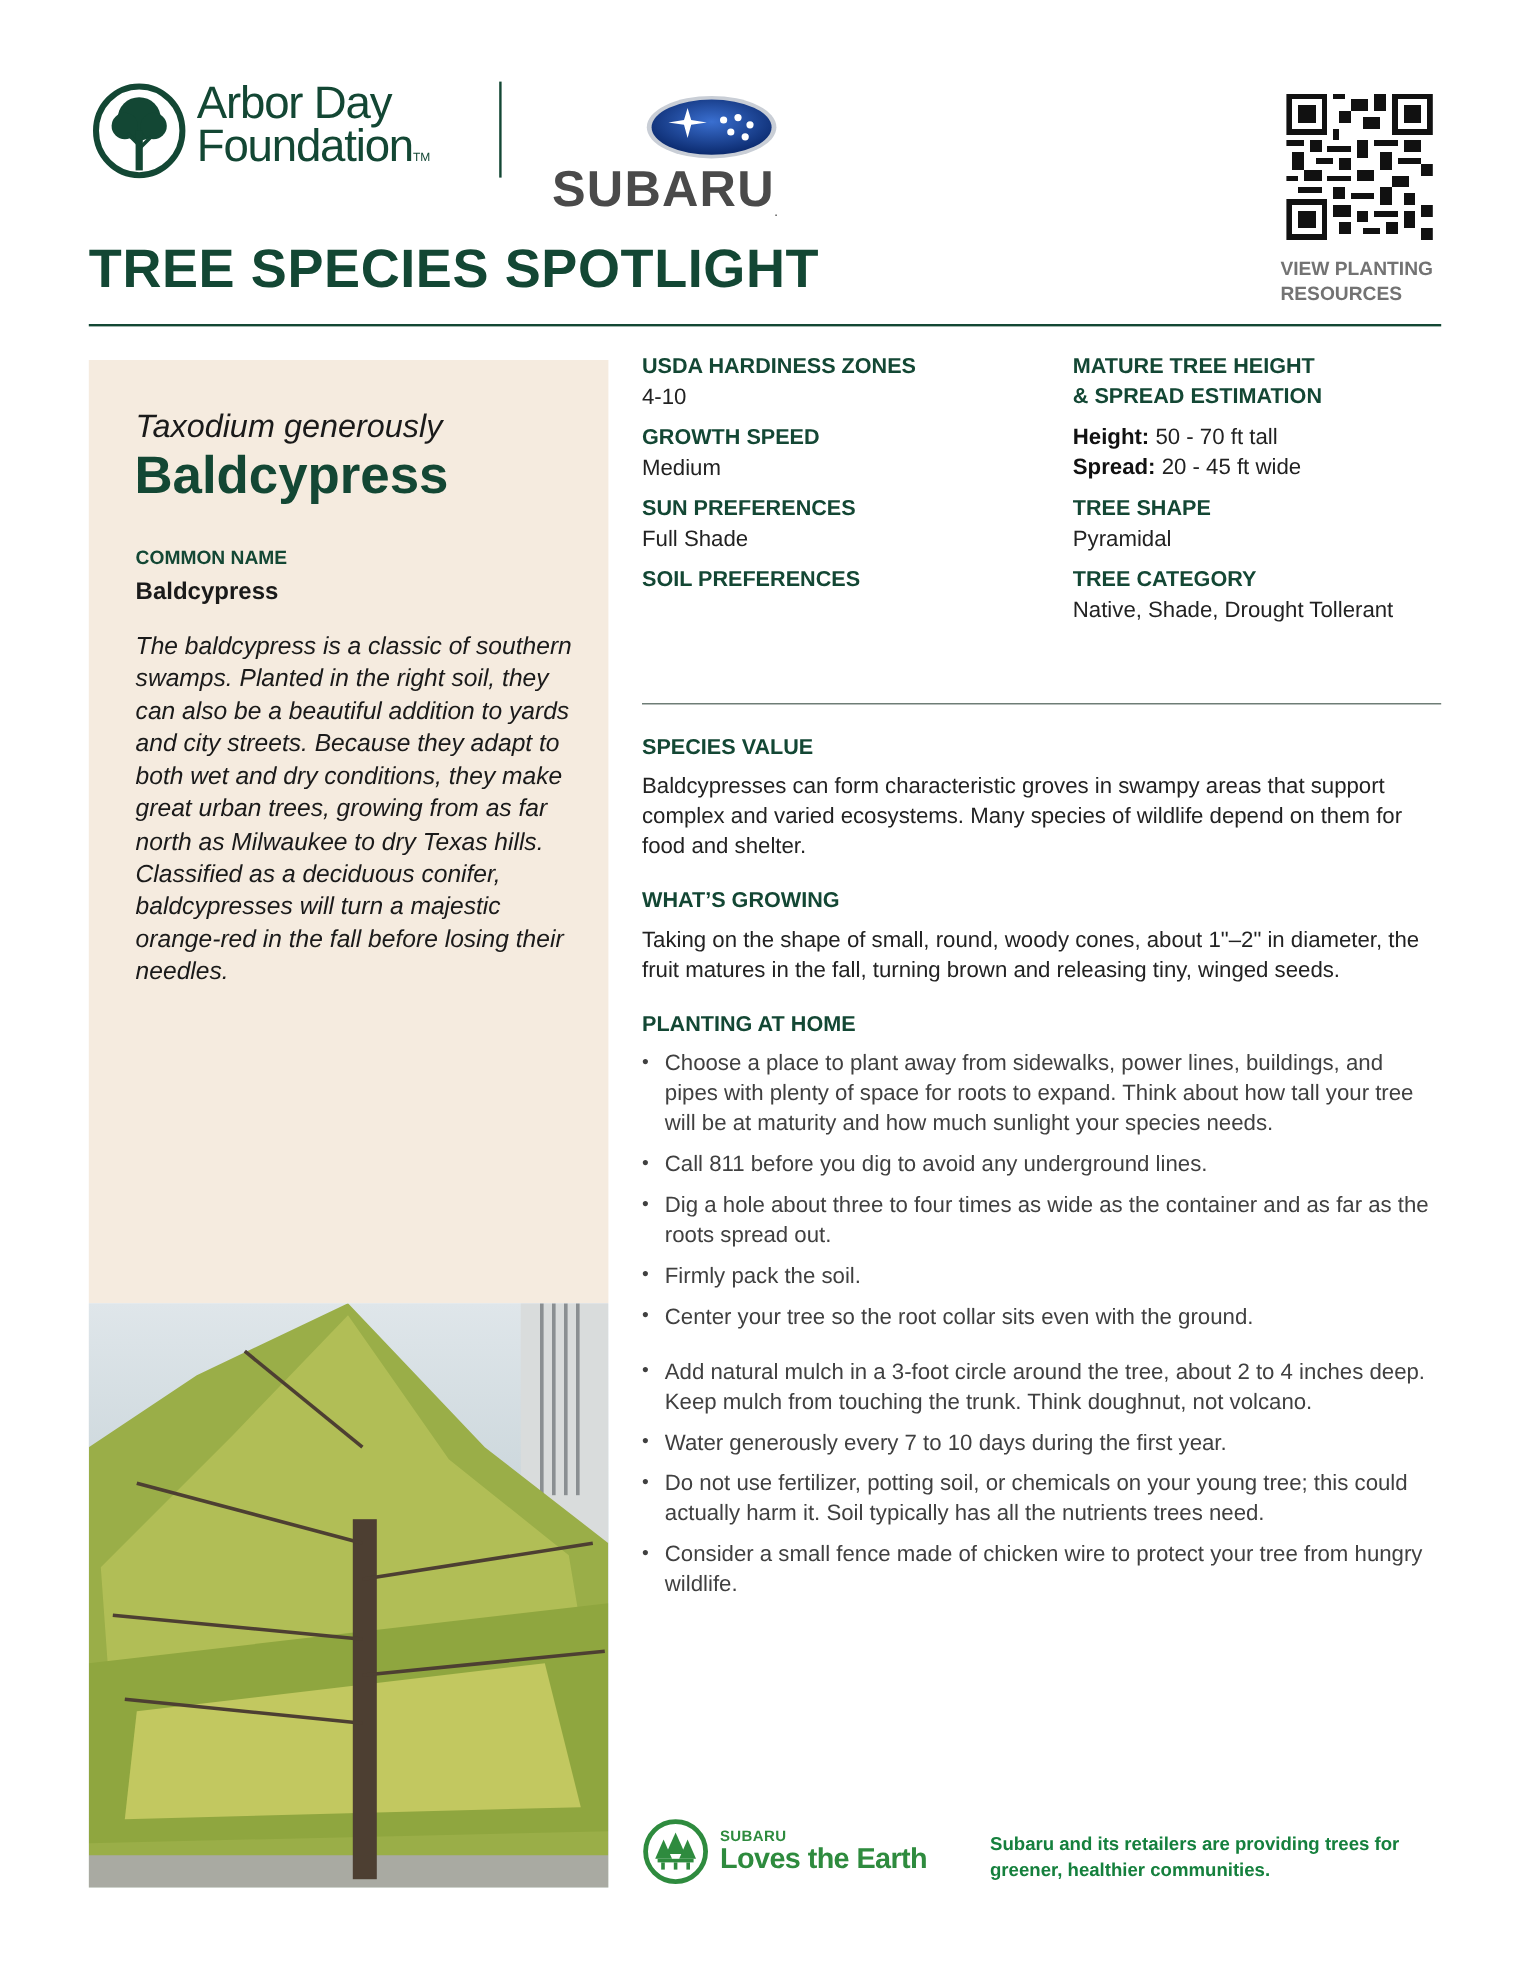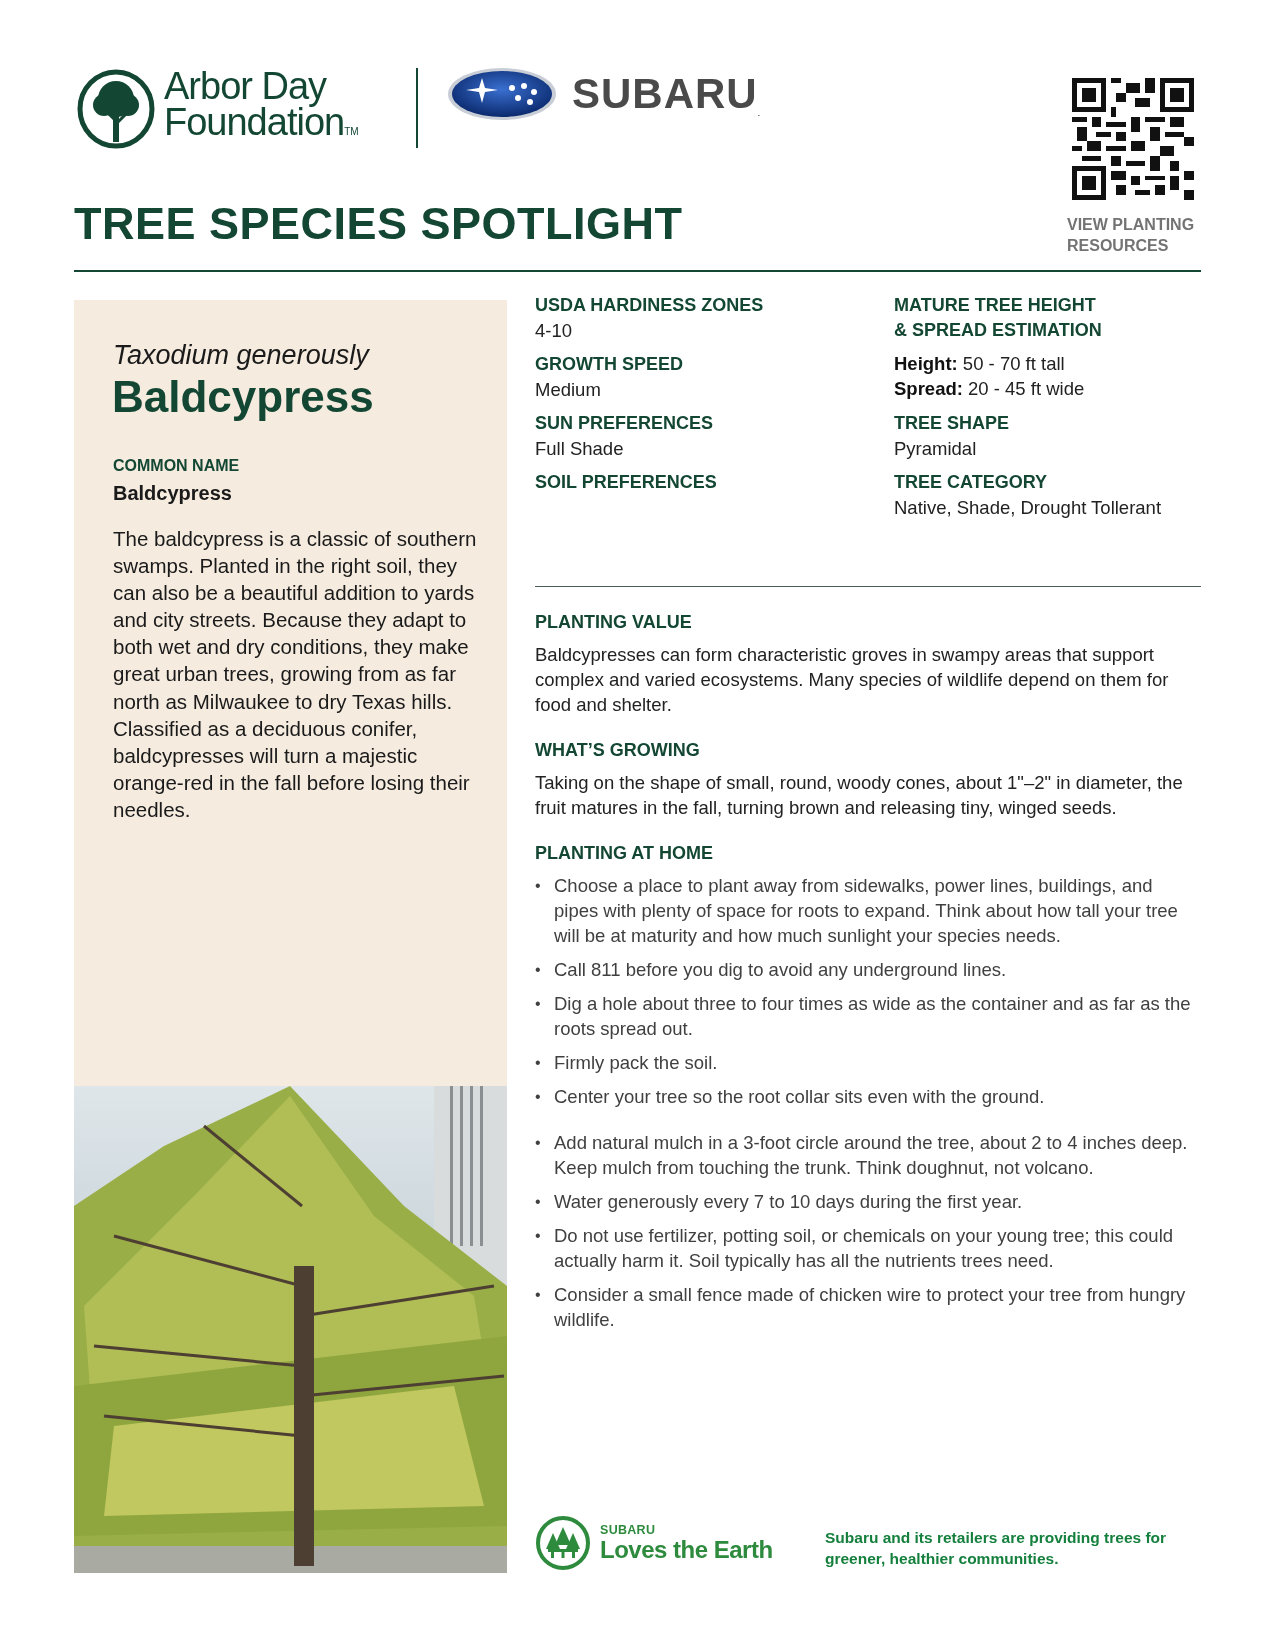--- a/index.html
+++ b/index.html
@@ -6,37 +6,37 @@
   body {
     width: 1275px; height: 1650px; background: #ffffff; position: relative;
     font-family: "Liberation Sans", "DejaVu Sans", sans-serif; color: #1a1a1a; overflow: hidden;
   }
   
   .logo-arbor { position: absolute; left: 76px; top: 68px; display: flex; align-items: center; }
   .arbor-mark { width: 80px; height: 80px; }
   .arbor-text { margin-left: 8px; color: #134734; font-size: 38px; line-height: 36px; letter-spacing: -1px; }
   .arbor-text .tm { font-size: 10px; letter-spacing: 0; }
   .logo-divider { position: absolute; left: 416px; top: 68px; width: 2px; height: 80px; background: #134734; }
-  .logo-subaru { position: absolute; left: 446px; top: 66px; display: flex; align-items: center; }
+  .logo-subaru { position: absolute; left: 446px; top: 78px; display: flex; align-items: flex-end; flex-direction: column; }
   .subaru-oval { width: 112px; height: 56px; }
   .subaru-word { margin-left: 14px; font-size: 42px; font-weight: bold; color: #4a4a4a; letter-spacing: 1px; }
   .subaru-word .r { font-size: 8px; vertical-align: bottom; }
   
   .qr { position: absolute; left: 1072px; top: 78px; width: 122px; height: 122px; }
   .qr-label { position: absolute; left: 1067px; top: 214px; font-size: 16px; font-weight: bold; line-height: 21px; color: #737373; }
   
   .page-title { position: absolute; left: 74px; top: 198px; font-size: 45px; font-weight: bold; color: #134734; letter-spacing: 0.5px; }
   .title-rule { position: absolute; left: 74px; top: 270px; width: 1127px; height: 2px; background: #134734; }
   
   .panel { position: absolute; left: 74px; top: 300px; width: 433px; height: 786px; background: #f5ebdf; }
   .sci-name { position: absolute; left: 113px; top: 340px; font-size: 27px; font-style: italic; color: #1a1a1a; }
   .species-name { position: absolute; left: 112px; top: 372px; font-size: 44px; font-weight: bold; color: #134734; }
   .common-label { position: absolute; left: 113px; top: 457px; font-size: 16px; font-weight: bold; color: #134734; }
   .common-value { position: absolute; left: 113px; top: 482px; font-size: 20px; font-weight: bold; color: #1a1a1a; }
-  .description { position: absolute; left: 113px; top: 525px; width: 365px; font-size: 20.5px; line-height: 27.1px; color: #1a1a1a; }
+  .description { position: absolute; left: 113px; top: 525px; width: 365px; font-size: 20.5px; line-height: 27.1px; color: #1a1a1a; font-style: italic; }
   
   .photo { position: absolute; left: 74px; top: 1086px; width: 433px; height: 487px; overflow: hidden;
     background: linear-gradient(180deg, #dfe6ea 0%, #c7d3d8 40%, #b9c2b5 100%); }
   .photo svg { width: 100%; height: 100%; display: block; }
   
   .attr { position: absolute; }
   .attr-label { font-size: 18px; font-weight: bold; color: #134734; line-height: 25px; }
   .attr-value { font-size: 18.5px; color: #222; line-height: 25px; }
   .attr-value b { color: #111; }
   .mid-rule { position: absolute; left: 535px; top: 586px; width: 666px; height: 1px; background: #4b5e55; }
@@ -211,21 +211,21 @@
   <div class="attr-value">Pyramidal</div>
 </div>
 <div class="attr" style="left:894px; top:470px;">
   <div class="attr-label">TREE CATEGORY</div>
   <div class="attr-value">Native, Shade, Drought Tollerant</div>
 </div>
 
 <div class="mid-rule"></div>
 
 <div class="section" style="top:610px;">
-  <div class="sec-label">PLANTING VALUE</div>
+  <div class="sec-label">SPECIES VALUE</div>
   <div class="sec-text">Baldcypresses can form characteristic groves in swampy areas that support complex and varied ecosystems. Many species of wildlife depend on them for food and shelter.</div>
 </div>
 <div class="section" style="top:738px;">
   <div class="sec-label">WHAT’S GROWING</div>
   <div class="sec-text">Taking on the shape of small, round, woody cones, about 1"–2" in diameter, the fruit matures in the fall, turning brown and releasing tiny, winged seeds.</div>
 </div>
 <div class="section" style="top:841px;">
   <div class="sec-label">PLANTING AT HOME</div>
   <ul class="bullets">
     <li>Choose a place to plant away from sidewalks, power lines, buildings, and pipes with plenty of space for roots to expand. Think about how tall your tree will be at maturity and how much sunlight your species needs.</li>

